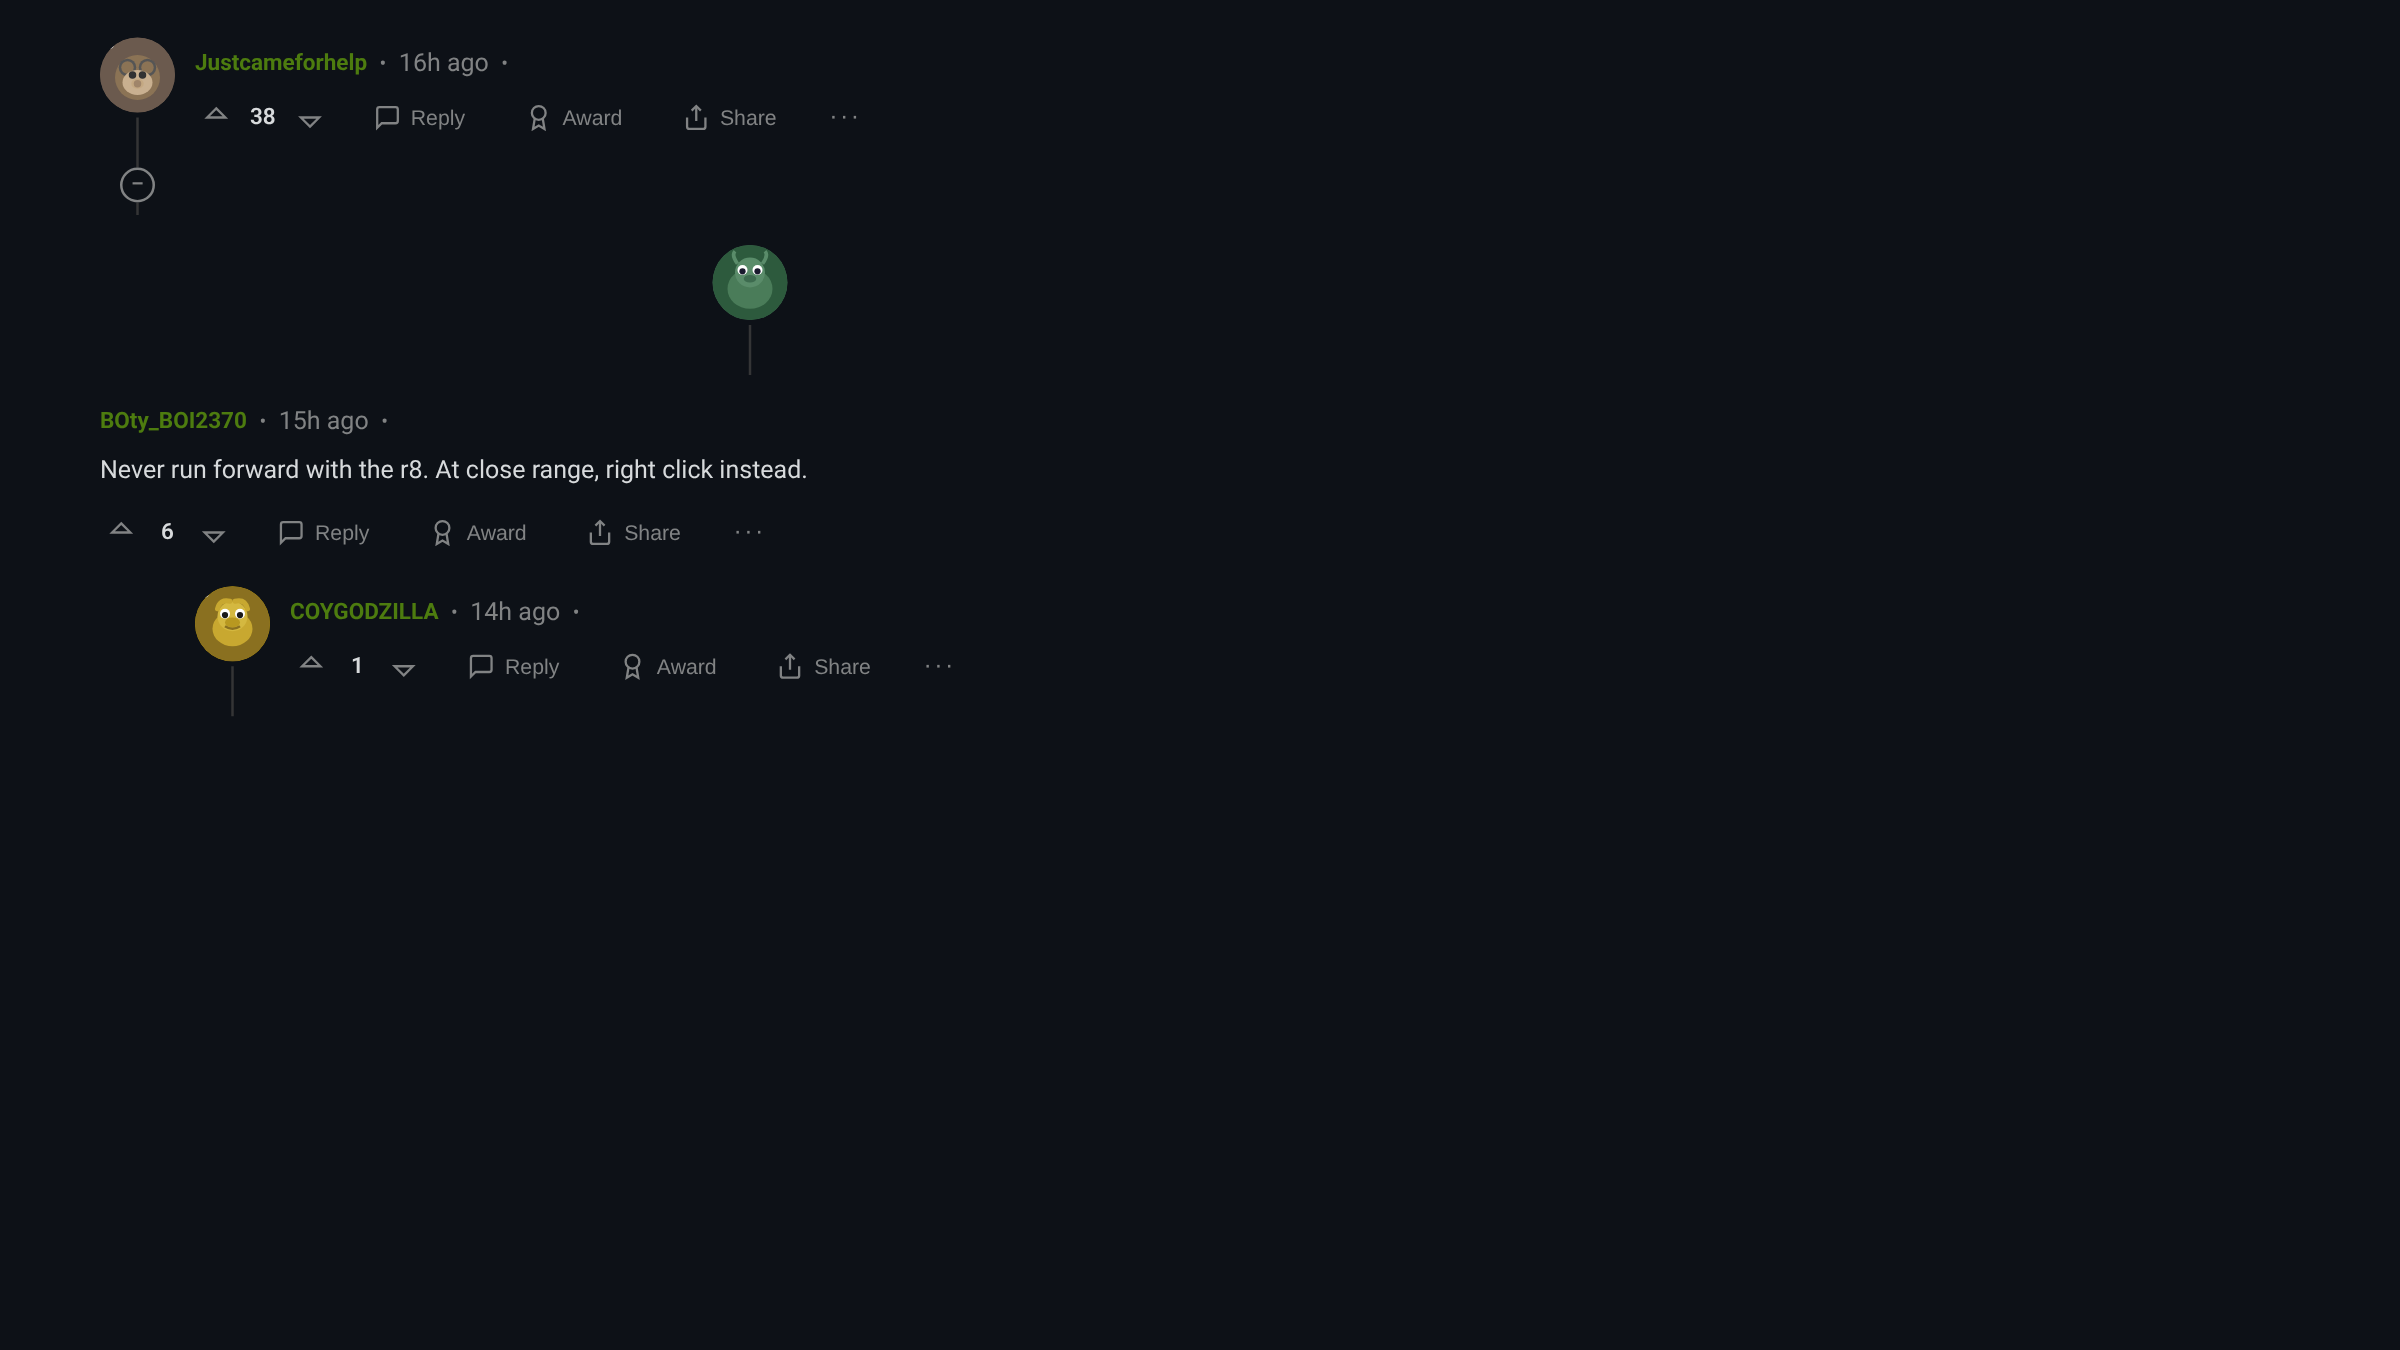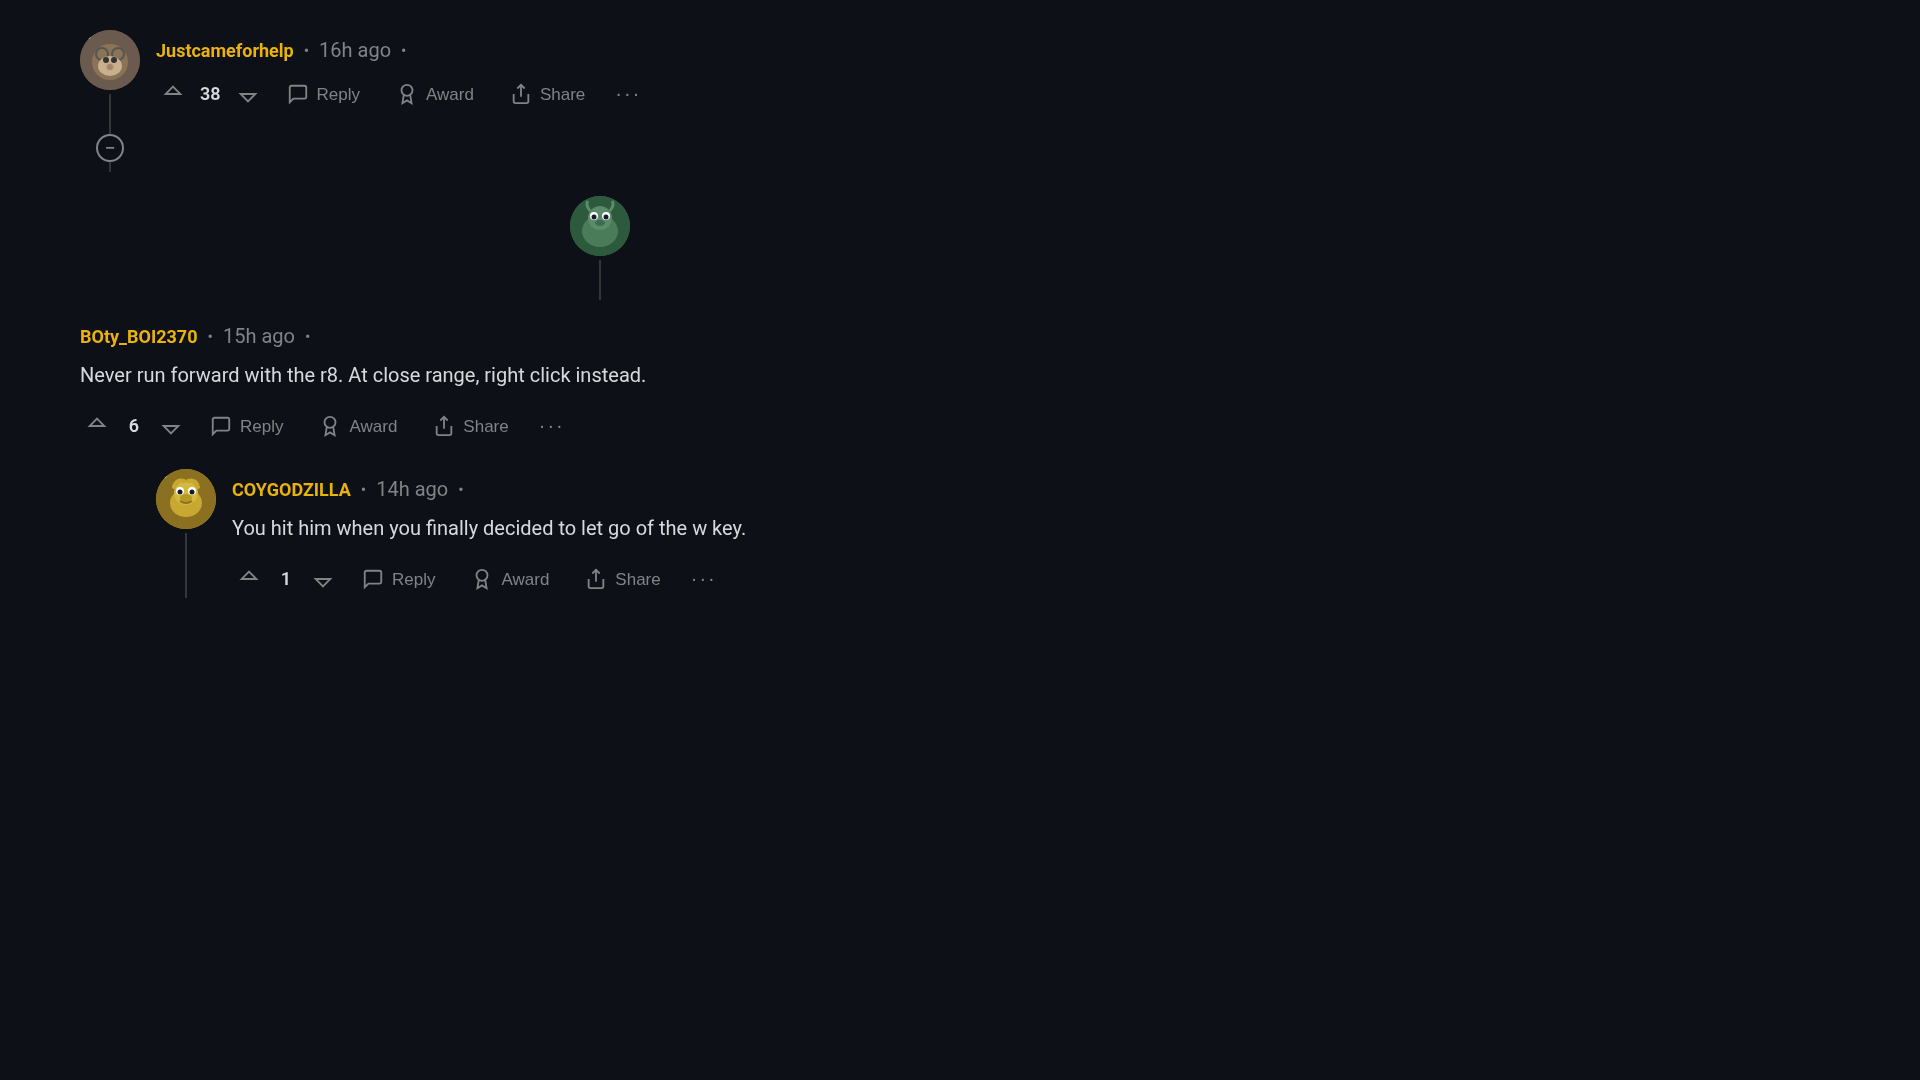--- a/index.html
+++ b/index.html
@@ -100,21 +100,21 @@
     .comment-header {
       display: flex;
       align-items: center;
       gap: 10px;
       margin-bottom: 12px;
     }
 
     .username {
       font-weight: 700;
       font-size: 18px;
-      color: #eab308;
+      color: #4d7c0f;
     }
 
     .timestamp {
       color: #818384;
       font-size: 20px;
     }
 
     .dot-separator {
       color: #818384;
       font-size: 16px;
@@ -127,21 +127,21 @@
       margin-bottom: 16px;
     }
 
     .comment-body p {
       margin-bottom: 8px;
     }
 
     .comment-actions {
       display: flex;
       align-items: center;
-      gap: 8px;
+      gap: 20px;
       margin-top: 12px;
     }
 
     .vote-section {
       display: flex;
       align-items: center;
       gap: 10px;
     }
 
     .vote-btn {
@@ -393,23 +393,20 @@
         <div class="thread-line" style="height: 20px;"></div>
       </div>
     </div>
     <div class="comment-right">
       <div class="comment-header">
         <span class="username">COYGODZILLA</span>
         <span class="dot-separator">•</span>
         <span class="timestamp">14h ago</span>
         <span class="dot-separator">•</span>
       </div>
-      <div class="comment-body">
-        <p>You hit him when you finally decided to let go of the w key.</p>
-      </div>
       <div class="comment-actions">
         <div class="vote-section">
           <button class="vote-btn">
             <svg viewBox="0 0 24 24" fill="none" stroke="currentColor" stroke-width="2">
               <path d="M12 4l8 8H4l8-8z"></path>
             </svg>
           </button>
           <span class="vote-count">1</span>
           <button class="vote-btn">
             <svg viewBox="0 0 24 24" fill="none" stroke="currentColor" stroke-width="2">

